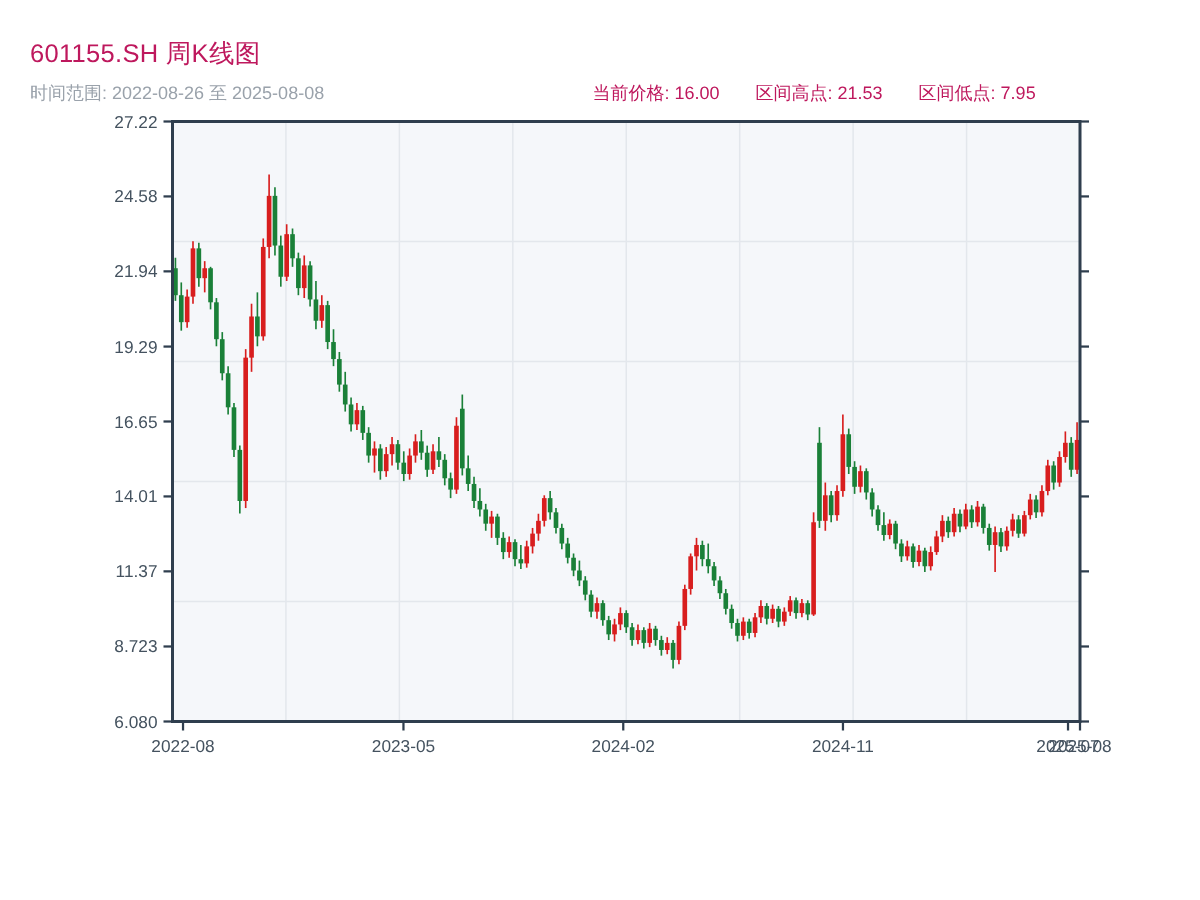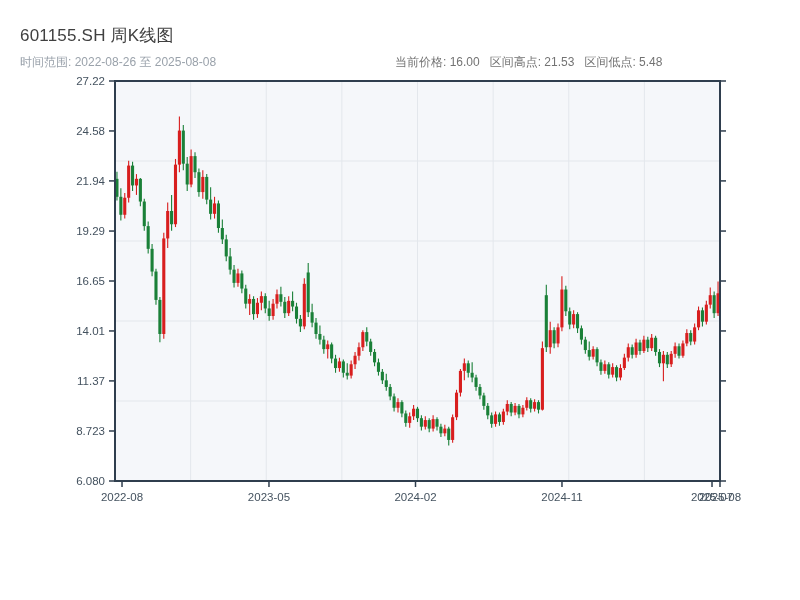--- a/index.html
+++ b/index.html
@@ -1,35 +1,35 @@
 <!DOCTYPE html>
 <html><head>
 <meta charset="utf-8">
 <style>
   html,body{margin:0;padding:0;background:#ffffff;}
   .page{position:relative;width:800px;height:600px;background:#ffffff;
         font-family:"Liberation Sans","DejaVu Sans",sans-serif;overflow:hidden;}
   .title{position:absolute;left:20px;top:24px;font-size:17px;font-weight:500;
-         color:#404040;letter-spacing:0.2px;}
+         color:#be185d;letter-spacing:0.2px;}
   .sub-left{position:absolute;left:20px;top:54px;font-size:12px;color:#9aa2ab;text-align:center;}
-  .stats{position:absolute;left:395px;top:54px;font-size:12px;color:#737373;
-         display:flex;gap:10px;white-space:nowrap;}
+  .stats{position:absolute;left:395px;top:54px;font-size:12px;color:#be185d;
+         display:flex;gap:24px;white-space:nowrap;}
   svg.chart{position:absolute;left:0;top:0;}
   text{font-family:"Liberation Sans","DejaVu Sans",sans-serif;}
 </style>
 </head>
 <body>
 
 <div class="page">
   <div class="title">601155.SH 周K线图</div>
   <div class="sub-left">时间范围: 2022-08-26 至 2025-08-08</div>
   <div class="stats">
     <span>当前价格: 16.00</span>
     <span>区间高点: 21.53</span>
-    <span>区间低点: 5.48</span>
+    <span>区间低点: 7.95</span>
   </div>
   <svg class="chart" id="kline" width="800" height="600" viewBox="0 0 800 600">
       <rect x="115" y="81" width="605" height="400" fill="#f5f7fa"></rect>
       <line x1="115" x2="720" y1="161" y2="161" stroke="#e3e7ec" stroke-width="1"></line>
       <line x1="115" x2="720" y1="241" y2="241" stroke="#e3e7ec" stroke-width="1"></line>
       <line x1="115" x2="720" y1="321" y2="321" stroke="#e3e7ec" stroke-width="1"></line>
       <line x1="115" x2="720" y1="401" y2="401" stroke="#e3e7ec" stroke-width="1"></line>
       <line x1="190.625" x2="190.625" y1="81" y2="481" stroke="#e3e7ec" stroke-width="1"></line>
       <line x1="266.25" x2="266.25" y1="81" y2="481" stroke="#e3e7ec" stroke-width="1"></line>
       <line x1="341.875" x2="341.875" y1="81" y2="481" stroke="#e3e7ec" stroke-width="1"></line>

